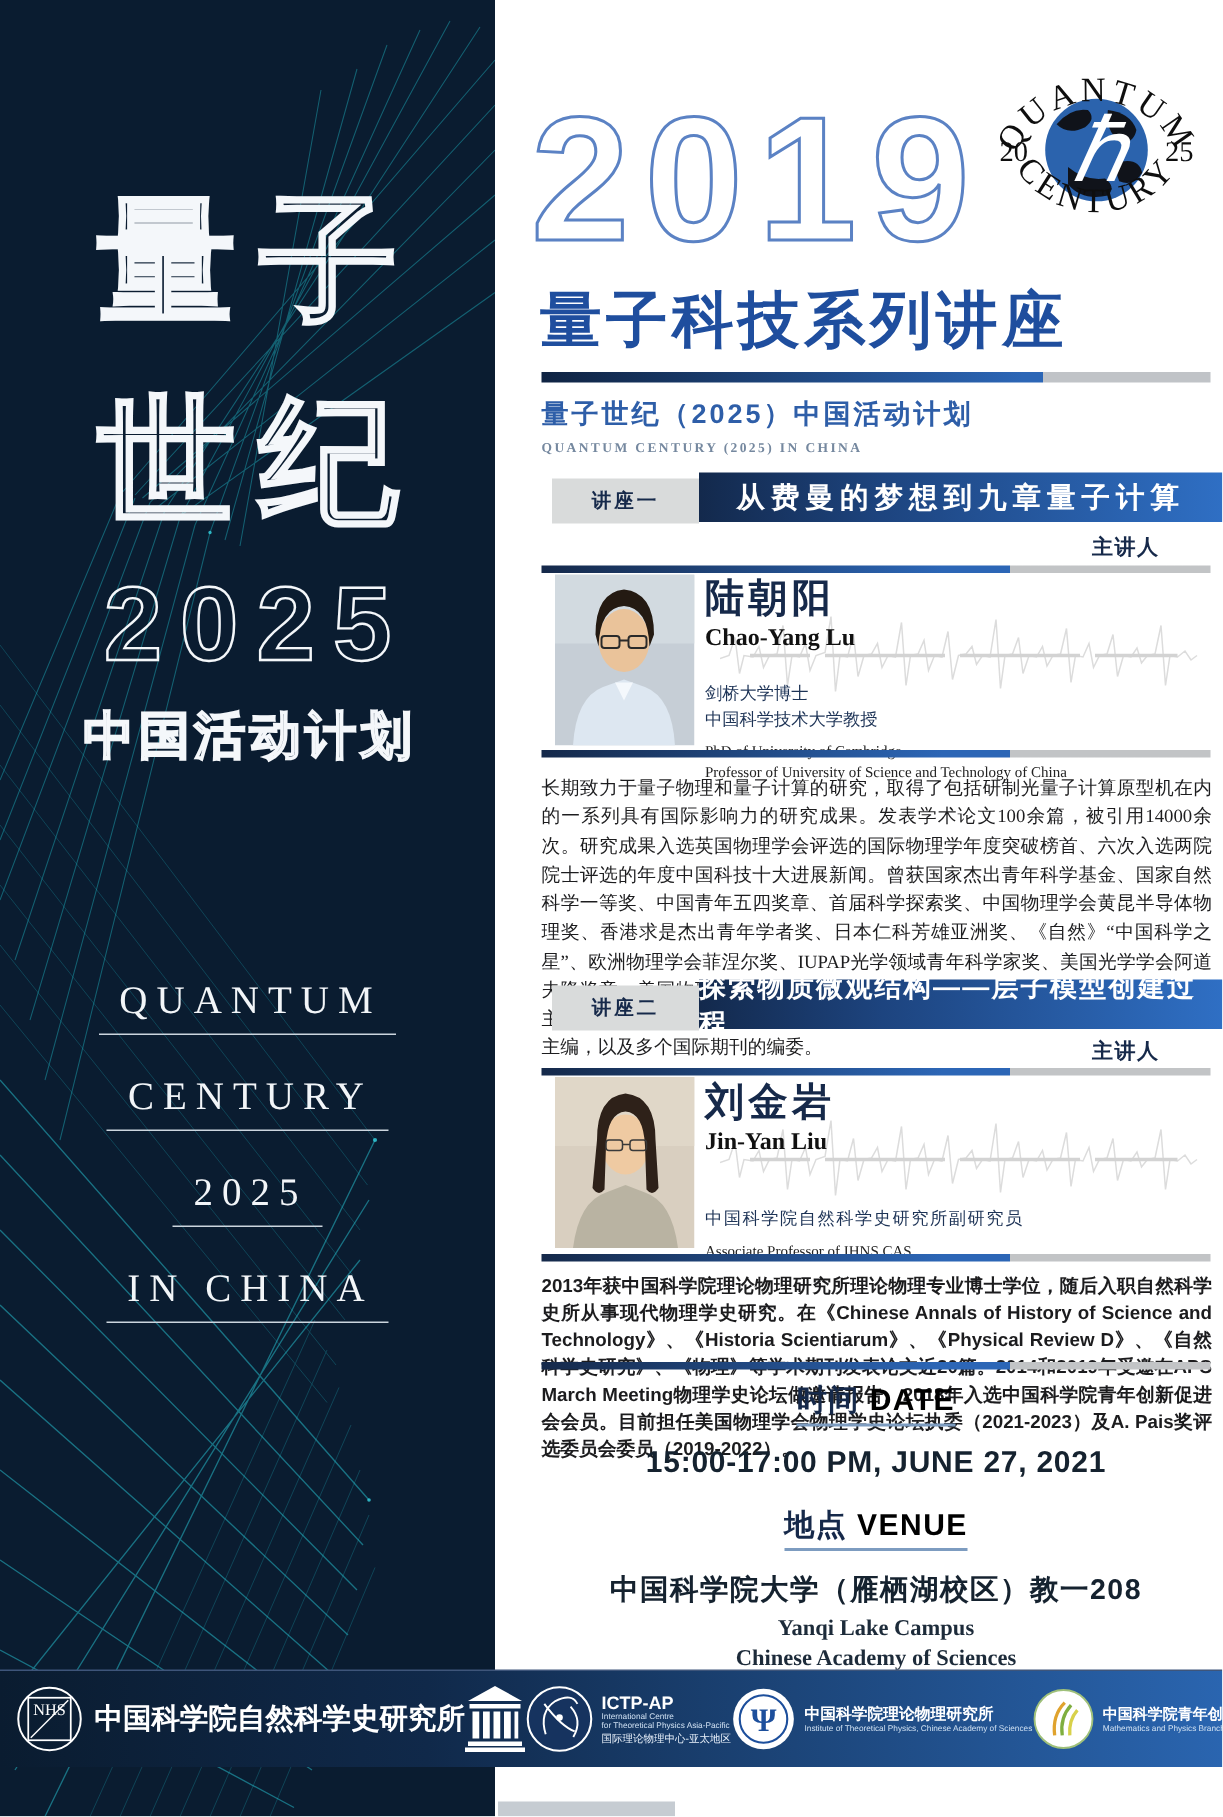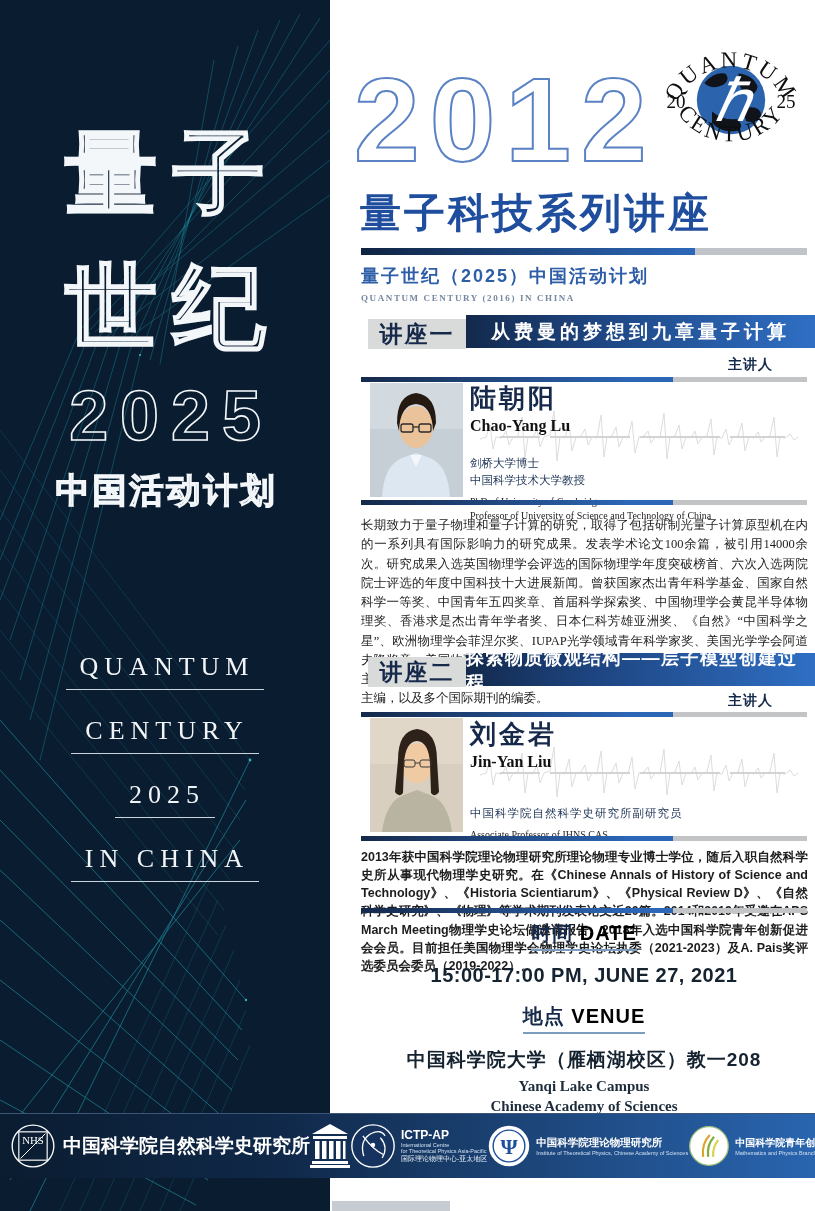--- a/index.html
+++ b/index.html
@@ -32,21 +32,21 @@
 
   
   .lecture { position:absolute; left:0; width:485px; }
   .lec1 { top:315px; height:338px; }
   .lec2 { top:653px; height:269px; }
   .lec-bluebar { position:absolute; left:136px; right:0; top:0; height:33px;
     background:linear-gradient(90deg,#13294c 0%,#1d447f 35%,#2f6fc4 100%);
     color:#ffffff; font-weight:bold; font-size:19px; letter-spacing:4px;
     display:flex; align-items:center; justify-content:center; }
   .lec-graybox { position:absolute; left:38px; top:4px; width:98px; height:30px; background:#d9dbdb;
-    color:#16294a; font-weight:bold; font-size:23px; letter-spacing:2px;
+    color:#16294a; font-weight:bold; font-size:13px; letter-spacing:2px;
     display:flex; align-items:center; justify-content:center; }
   .speaker-label { position:absolute; right:42px; font-size:14px; font-weight:bold; color:#16294a; letter-spacing:1px; }
   .lec1 .speaker-label { top:41px; }
   .lec2 .speaker-label { top:39px; }
   .rule { position:absolute; left:31px; width:446px; height:5px;
     background:linear-gradient(90deg,#15294a 0%,#2c66b6 60%,#2c66b6 70%,#c2c4c6 70%,#c2c4c6 100%); }
   .lec1 .rule-top { top:62px; } .lec1 .rule-bottom { top:185px; }
   .lec2 .rule-top { top:59px; } .lec2 .rule-bottom { top:183px; }
   .photo { position:absolute; left:40px; }
   .lec1 .photo { top:68px; } .lec2 .photo { top:65px; }
@@ -124,21 +124,21 @@
     <div class="sb-en">
       <span class="row"><div>QUANTUM</div></span>
       <span class="row"><div>CENTURY</div></span>
       <span class="row"><div>2025</div></span>
       <span class="row"><div>IN CHINA</div></span>
     </div>
   </div>
 
   <div class="main">
 
-    <div class="year-outline">2012</div>
+    <div class="year-outline">2019</div>
 
     <svg class="qc-logo" width="152" height="152" viewBox="0 0 160 160">
       <defs>
         <path id="arcTop" d="M 20,92 A 62,62 0 0 1 140,92"></path>
         <path id="arcBot" d="M 14,72 A 68,68 0 0 0 146,72"></path>
       </defs>
       <circle cx="80" cy="80" r="36" fill="#2b63ad"></circle>
       <g fill="#10131a">
         <path d="M52,62 q10,-12 22,-10 q6,6 -2,12 q-12,6 -20,-2 z"></path>
         <path d="M88,52 q16,2 20,14 q-2,10 -12,8 q-10,-8 -8,-22 z"></path>
@@ -152,21 +152,21 @@
       <text font-family="Liberation Serif, serif" font-size="24" letter-spacing="3" fill="#0e0e0e">
         <textPath href="#arcBot" startOffset="50%" text-anchor="middle">CENTURY</textPath>
       </text>
       <text x="22" y="88" font-family="Liberation Serif, serif" font-size="20" fill="#0e0e0e" text-anchor="middle">20</text>
       <text x="138" y="88" font-family="Liberation Serif, serif" font-size="20" fill="#0e0e0e" text-anchor="middle">25</text>
     </svg>
 
     <div class="series-title">量子科技系列讲座</div>
     <div class="title-underline"></div>
     <div class="program-cn">量子世纪（2025）中国活动计划</div>
-    <div class="program-en">QUANTUM CENTURY (2016) IN CHINA</div>
+    <div class="program-en">QUANTUM CENTURY (2025) IN CHINA</div>
 
     <div class="lecture lec1">
       <div class="lec-bluebar">从费曼的梦想到九章量子计算</div>
       <div class="lec-graybox">讲座一</div>
       <div class="speaker-label">主讲人</div>
       <div class="rule rule-top"></div>
 
       <svg class="photo" width="93" height="114" viewBox="0 0 93 114">
         <rect width="93" height="114" fill="#c6ced6"></rect>
         <rect width="93" height="46" fill="#d2dae0"></rect>

